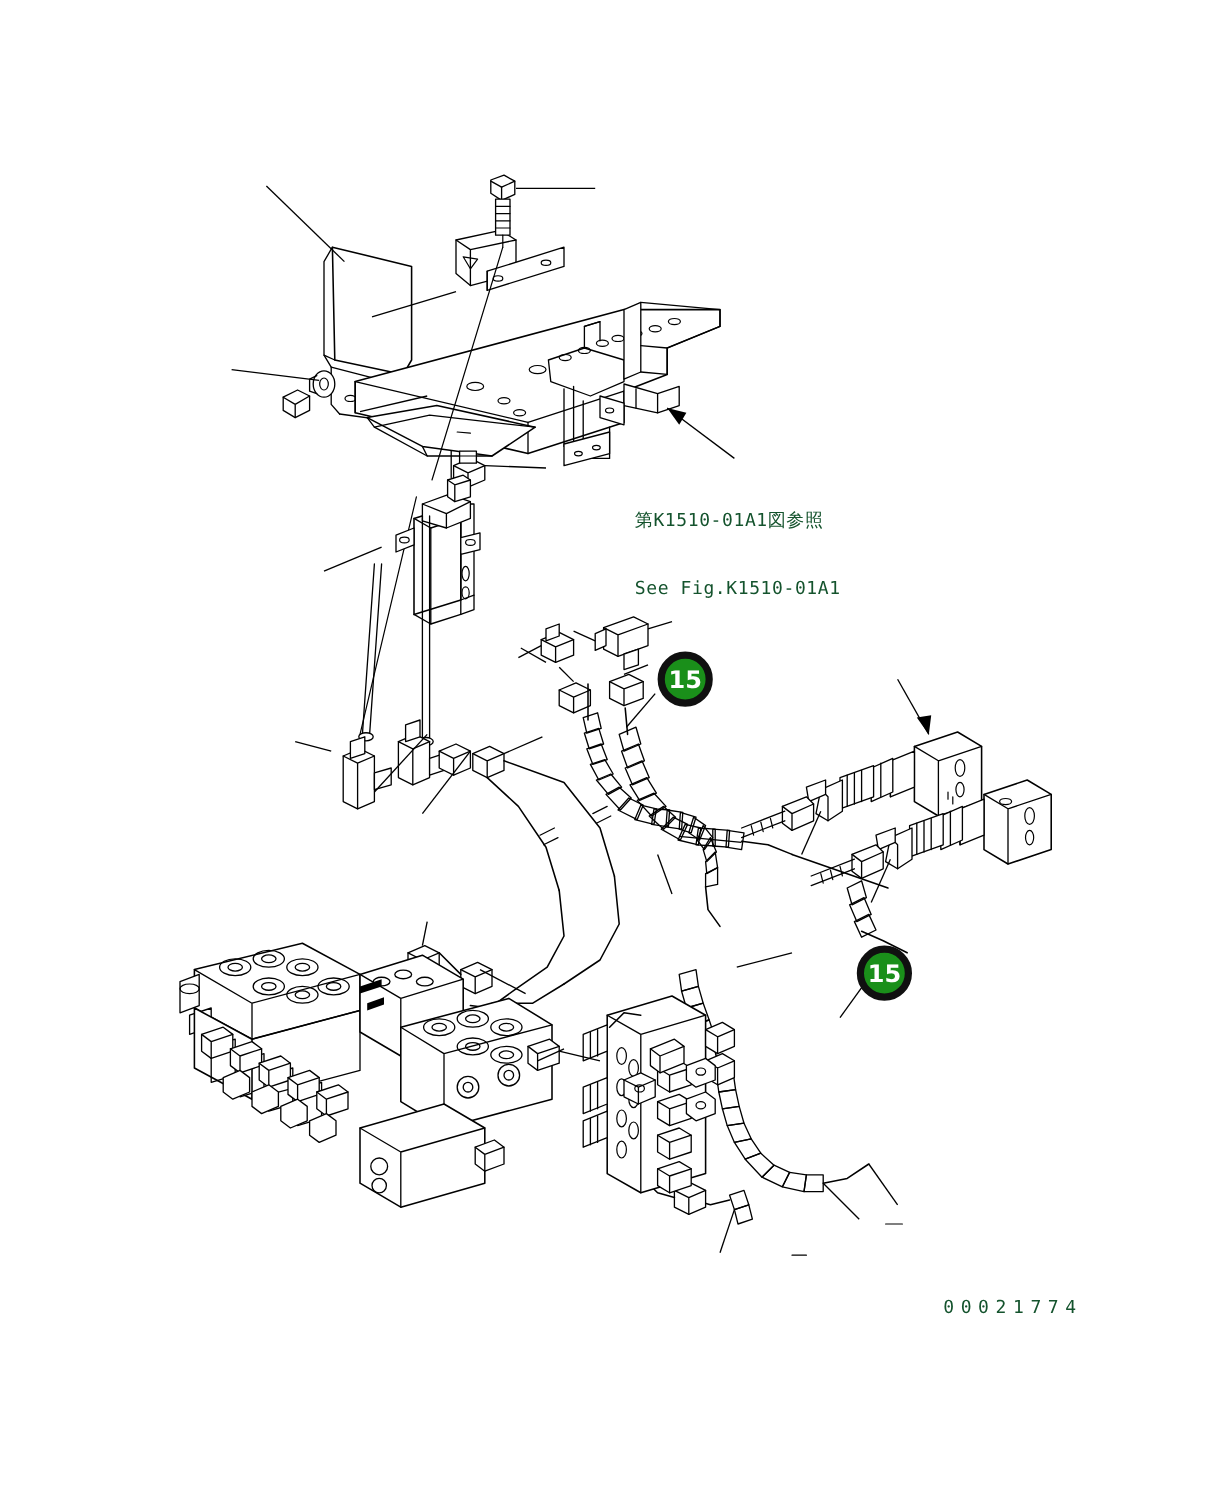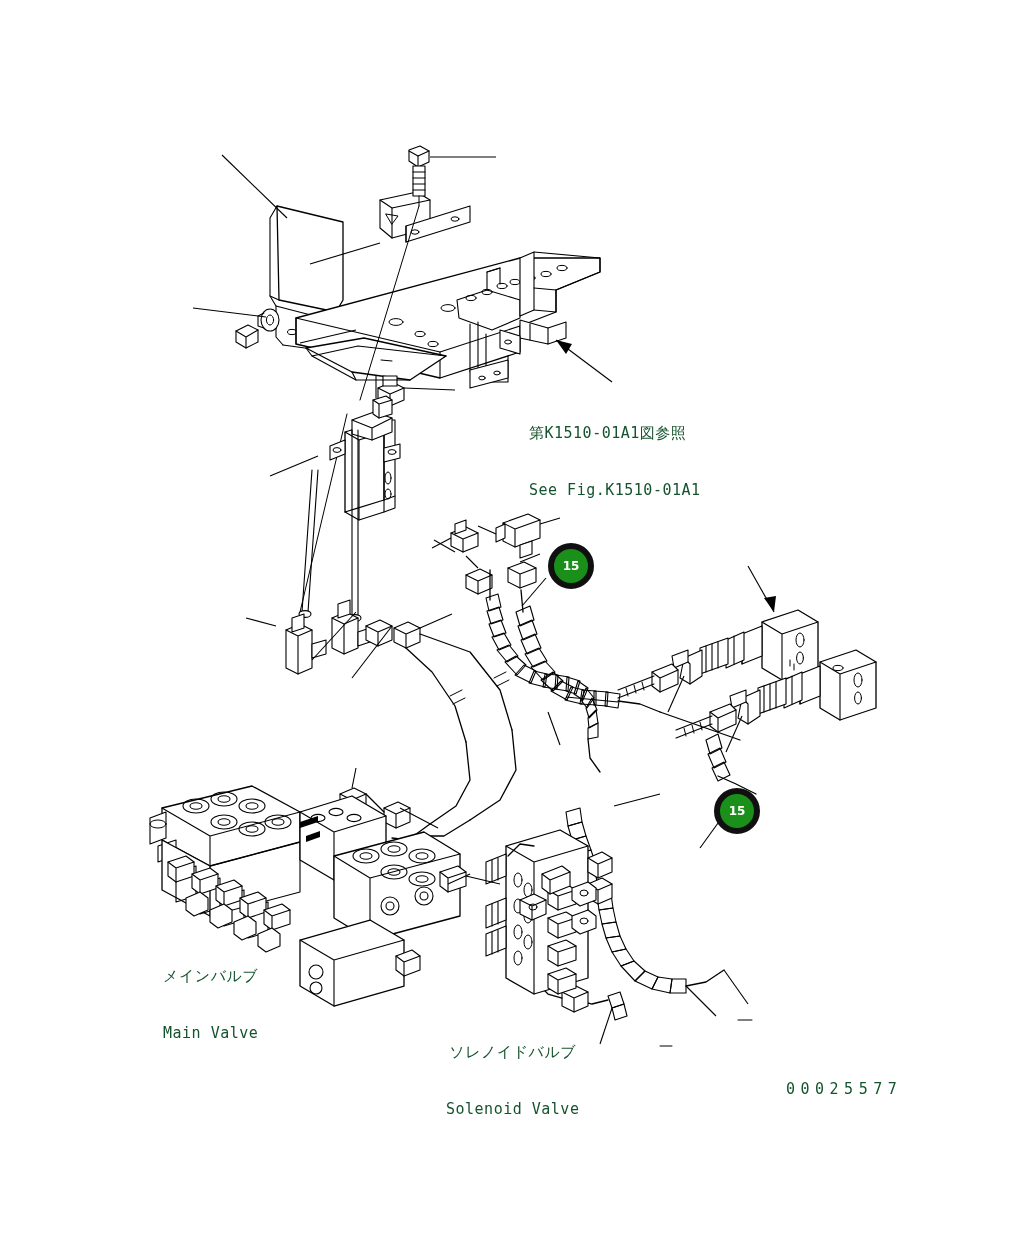--- a/index.html
+++ b/index.html
@@ -14,21 +14,21 @@
   .fillw{fill:#fff;stroke:#000;stroke-width:1.3;stroke-linejoin:round;}
   .fillw2{fill:#fff;stroke:#000;stroke-width:1.1;stroke-linejoin:round;}
   .solid{fill:#000;stroke:none;}
   .lbl{position:absolute;white-space:pre;color:#14532d;
        font-family:"DejaVu Sans Mono","Liberation Mono",monospace;}
   .ref{font-size:15px;line-height:19px;letter-spacing:0.5px;}
   .part{font-size:15px;line-height:19px;letter-spacing:0.5px;text-align:center;}
   .dwg{font-size:15px;letter-spacing:5.5px;}
   .badge{position:absolute;border-radius:50%;
          display:flex;align-items:center;justify-content:center;
-         color:#fff;font-size:12px;font-weight:bold;
+         color:#fff;font-size:20px;font-weight:bold;
          font-family:"DejaVu Sans","Liberation Sans",sans-serif;}
 </style>
 </head>
 <body>
 
 <div id="sheet">
 
   <svg viewBox="0 0 1012 1243">
 
     <g>
@@ -539,25 +539,17 @@
   <div class="badge" style="left:714px;top:788px;width:46px;height:46px;background:#1a8f1a;border:6px solid #101010;box-sizing:border-box;">
     <span>15</span>
   </div>
 
   <div class="lbl ref" style="left:529px;top:386px;">
     <div>第K1510-01A1図参照</div>
     <div>See Fig.K1510-01A1</div>
   </div>
 
 
-  <div class="lbl part" style="left:163px;top:929px;">
-    <div>メインバルブ</div>
-    <div>Main Valve</div>
-  </div>
-
-  <div class="lbl part" style="left:446px;top:1005px;">
-    <div>ソレノイドバルブ</div>
-    <div>Solenoid Valve</div>
-  </div>
-
-  <div class="lbl dwg" style="left:786px;top:1080px;">00025577</div>
+
+
+  <div class="lbl dwg" style="left:786px;top:1080px;">00021774</div>
 
 </div>
 
 </body></html>

